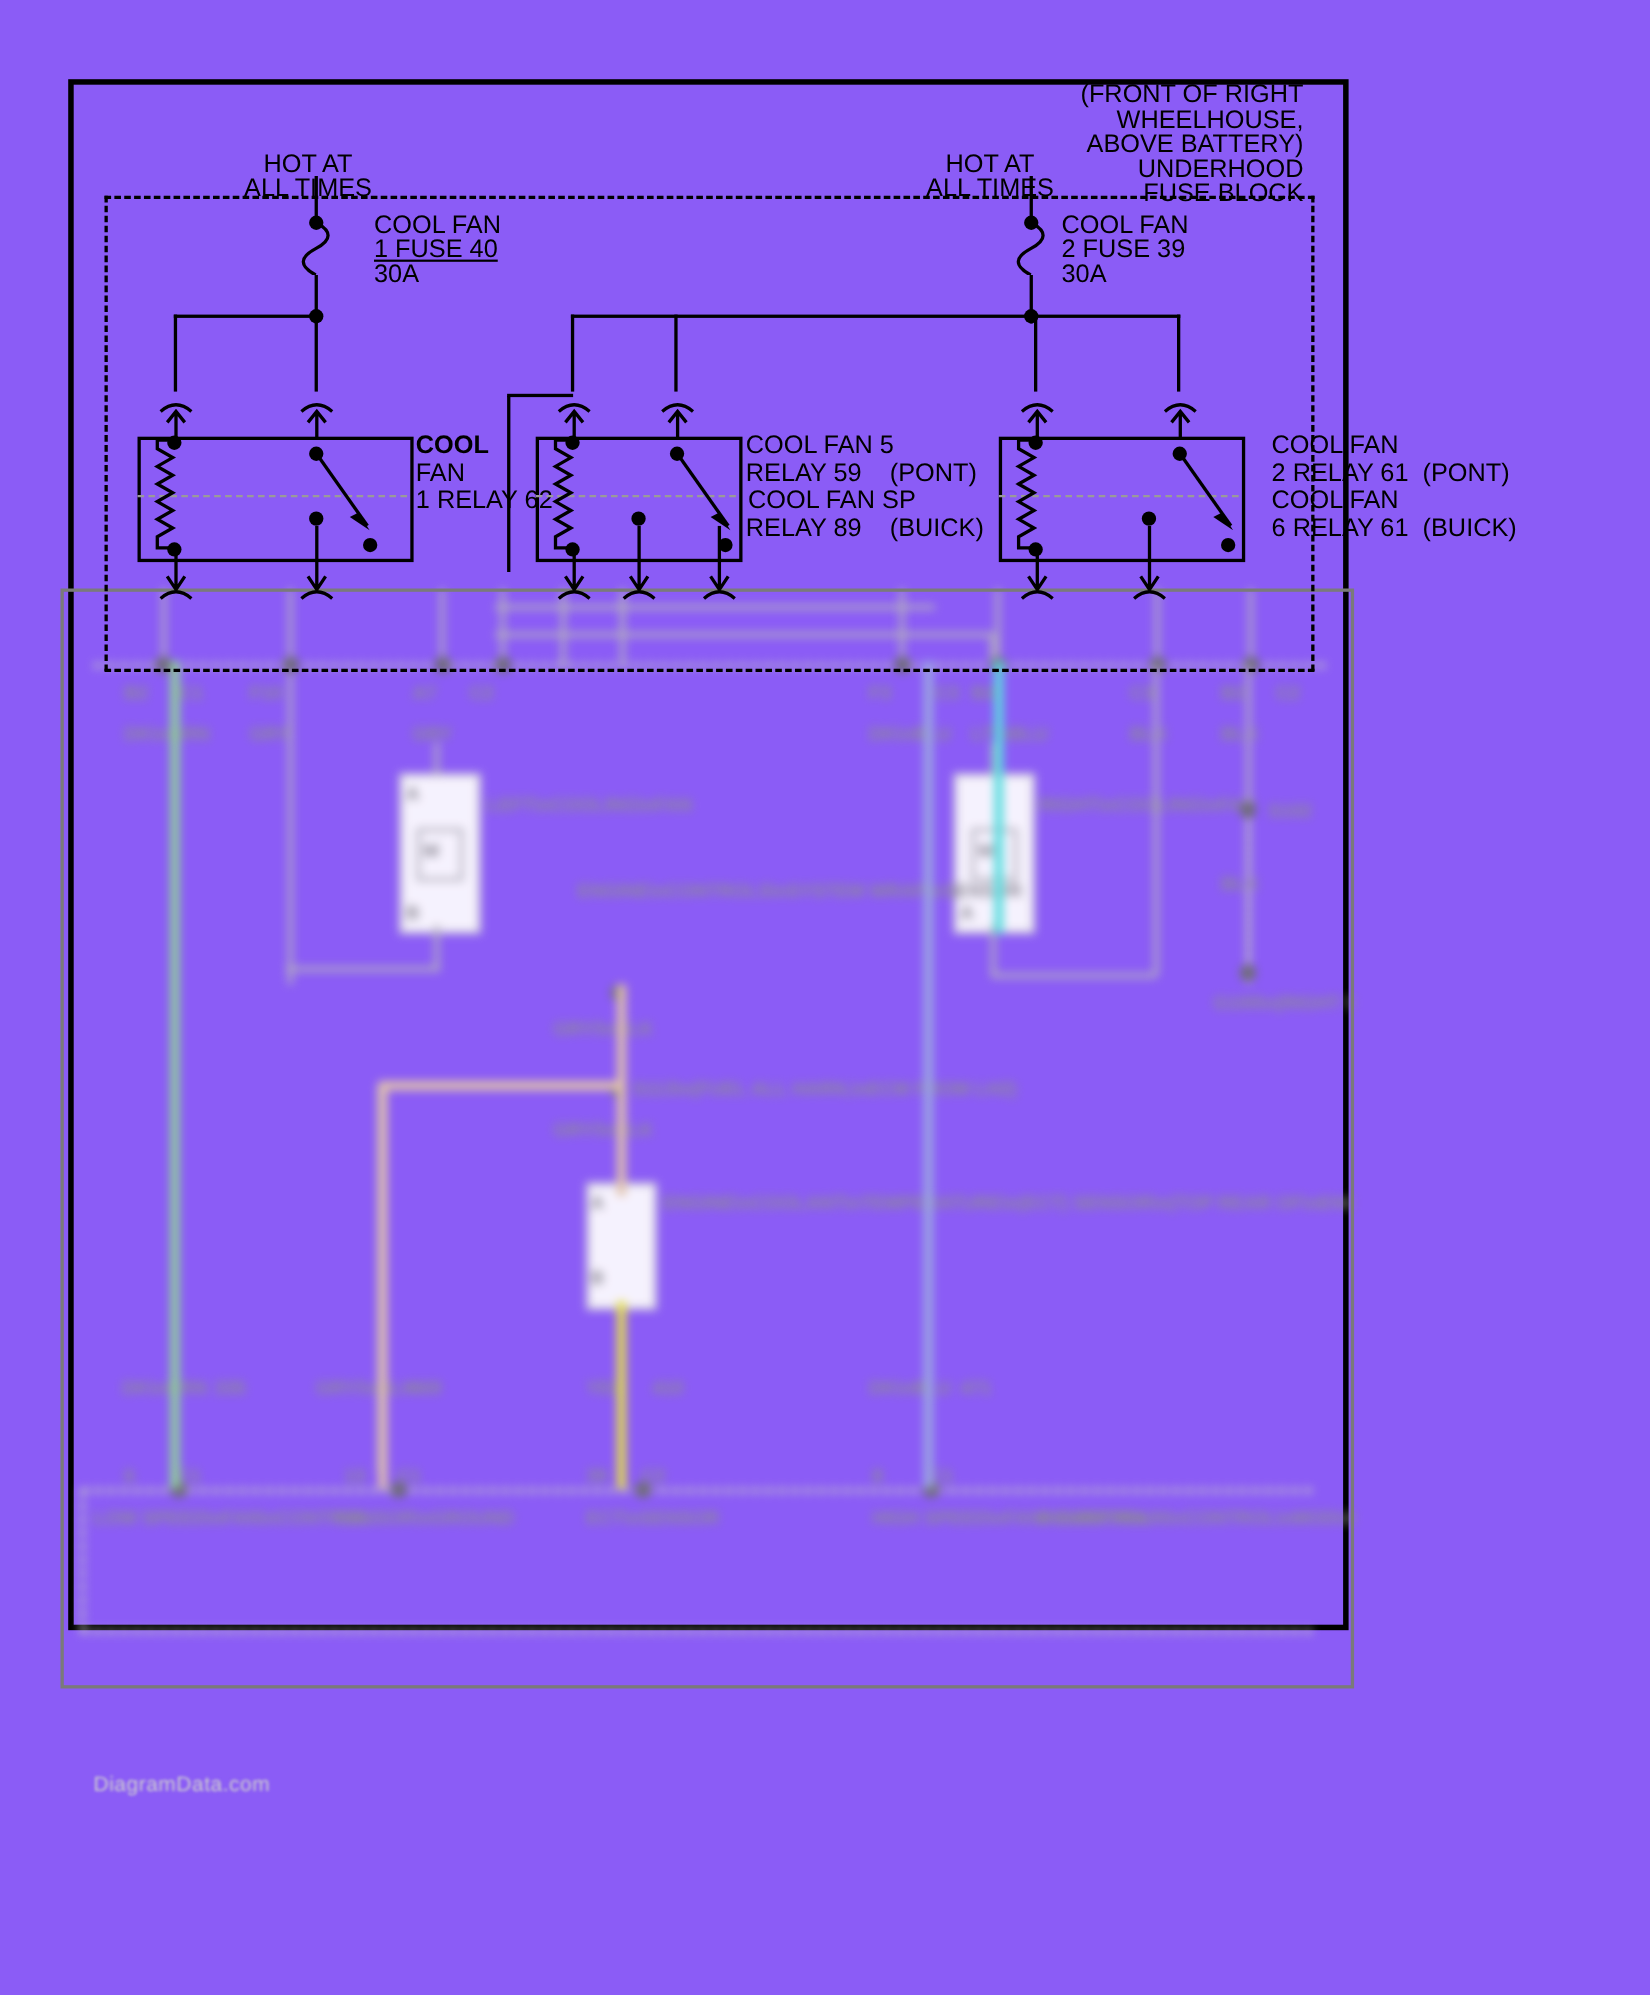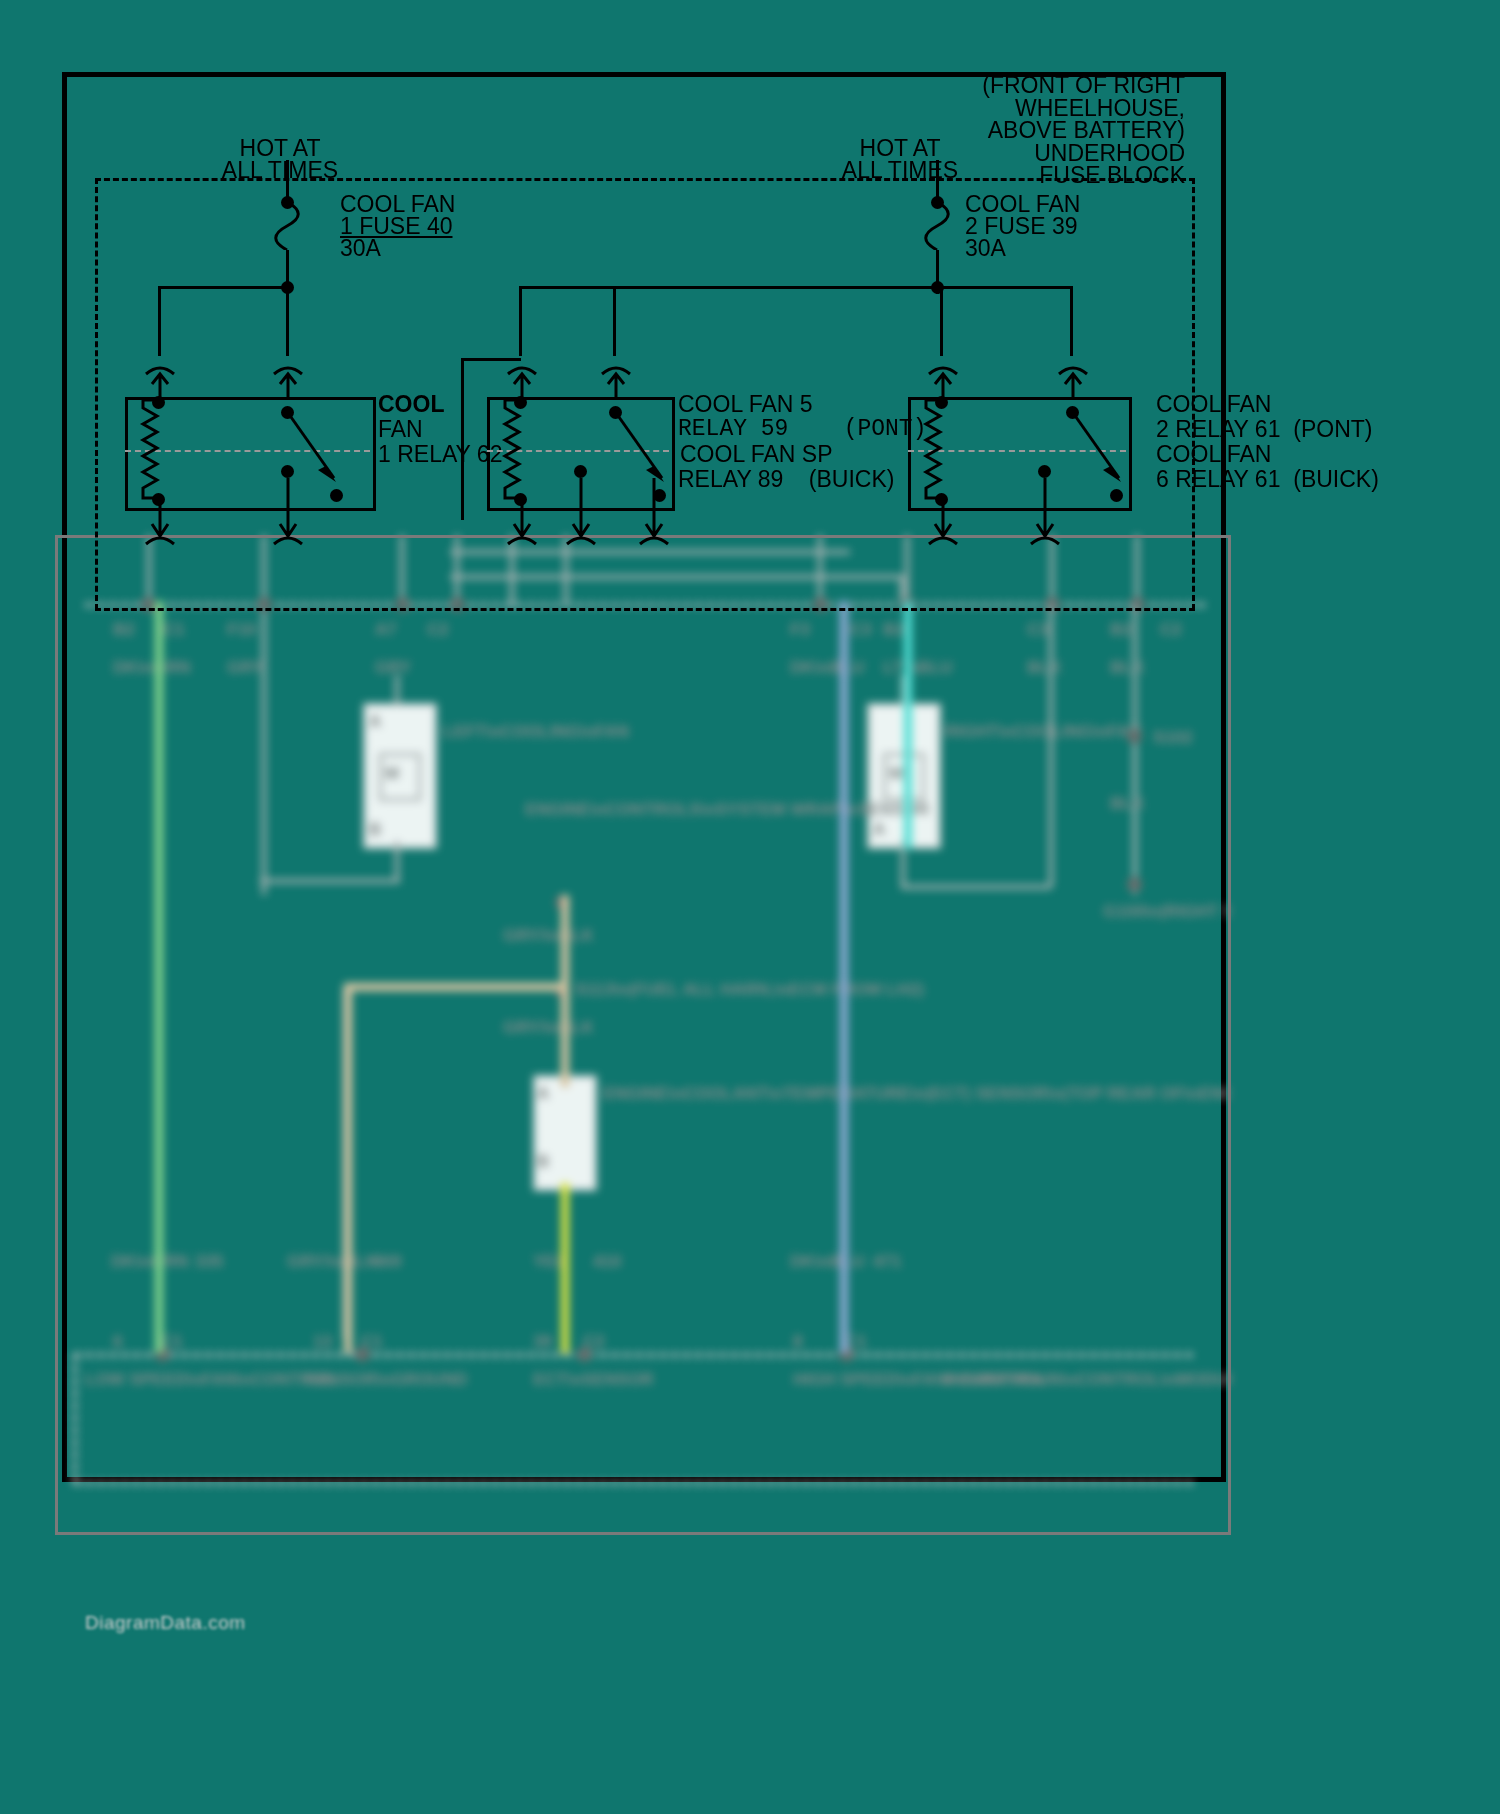--- a/index.html
+++ b/index.html
@@ -1,21 +1,21 @@
 <!DOCTYPE html>
 <html><head>
 <meta charset="utf-8">
 <style>
   html,body{margin:0;padding:0;background:#ffffff;}
   body{font-family:"Liberation Sans", sans-serif;}
   #page{
     position:relative;
     width:1500px;
     height:1814px;
-    background:#0f766e;
+    background:#8b5cf6;
     overflow:hidden;
   }
 
   
   .abs{position:absolute;}
   .txt{
     position:absolute;
     color:#000;
     font-family:"Liberation Sans", sans-serif;
     font-size:23px;
@@ -359,21 +359,21 @@
   <svg class="abs" style="left:561px;top:478px;" width="40" height="70" viewBox="0 0 40 70">
     <path d="M20 0 L20 56 M12 46 L20 58 L28 46" fill="none" stroke="#000" stroke-width="3"></path>
     <path d="M6 66 Q20 54 34 66" fill="none" stroke="#000" stroke-width="3"></path>
   </svg>
   <svg class="abs" style="left:634px;top:478px;" width="40" height="70" viewBox="0 0 40 70">
     <path d="M20 0 L20 56 M12 46 L20 58 L28 46" fill="none" stroke="#000" stroke-width="3"></path>
     <path d="M6 66 Q20 54 34 66" fill="none" stroke="#000" stroke-width="3"></path>
   </svg>
 
   <div class="txt" style="left:678px;top:392px;"><span>COOL FAN 5</span></div>
-  <div class="txt" style="left:678px;top:417px;font-family:Liberation Mono, monospace;"><span>RELAY 59    (PONT)</span></div>
+  <div class="txt" style="left:678px;top:417px;"><span>RELAY 59    (PONT)</span></div>
   <div class="txt" style="left:680px;top:442px;"><span>COOL FAN SP</span></div>
   <div class="txt" style="left:678px;top:467px;"><span>RELAY 89    (BUICK)</span></div>
 
   <div class="relaybox" style="left:908px;top:397px;width:218px;height:108px;"></div>
   <div class="midline" style="left:908px;top:450px;width:218px;"></div>
 
   <svg class="abs" style="left:923px;top:362px;" width="40" height="40" viewBox="0 0 40 40">
     <path d="M6 12 Q20 0 34 12" fill="none" stroke="#000" stroke-width="3"></path>
     <path d="M20 38 L20 14 M12 22 L20 12 L28 22" fill="none" stroke="#000" stroke-width="3"></path>
   </svg>

